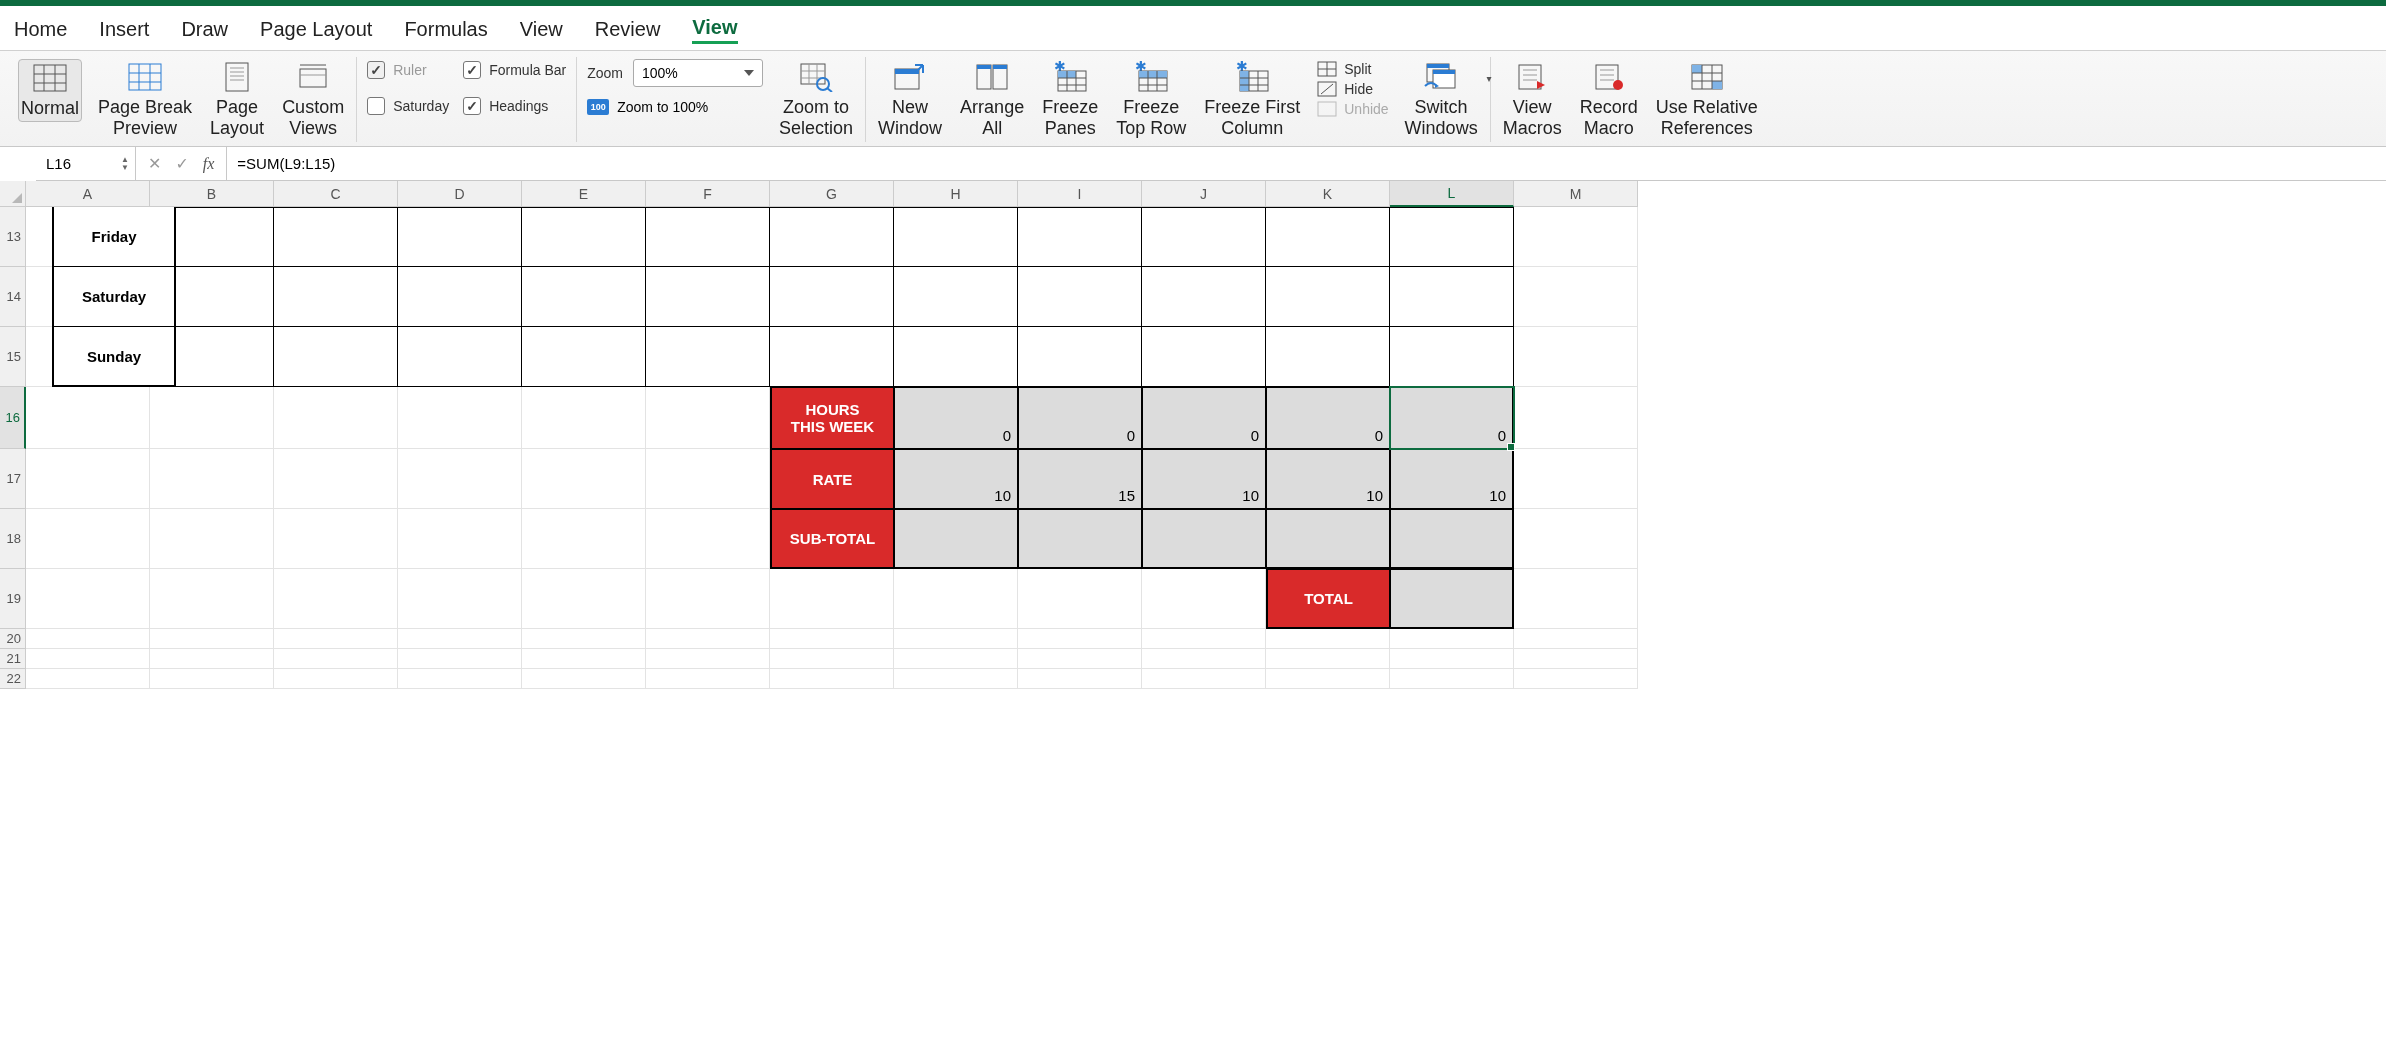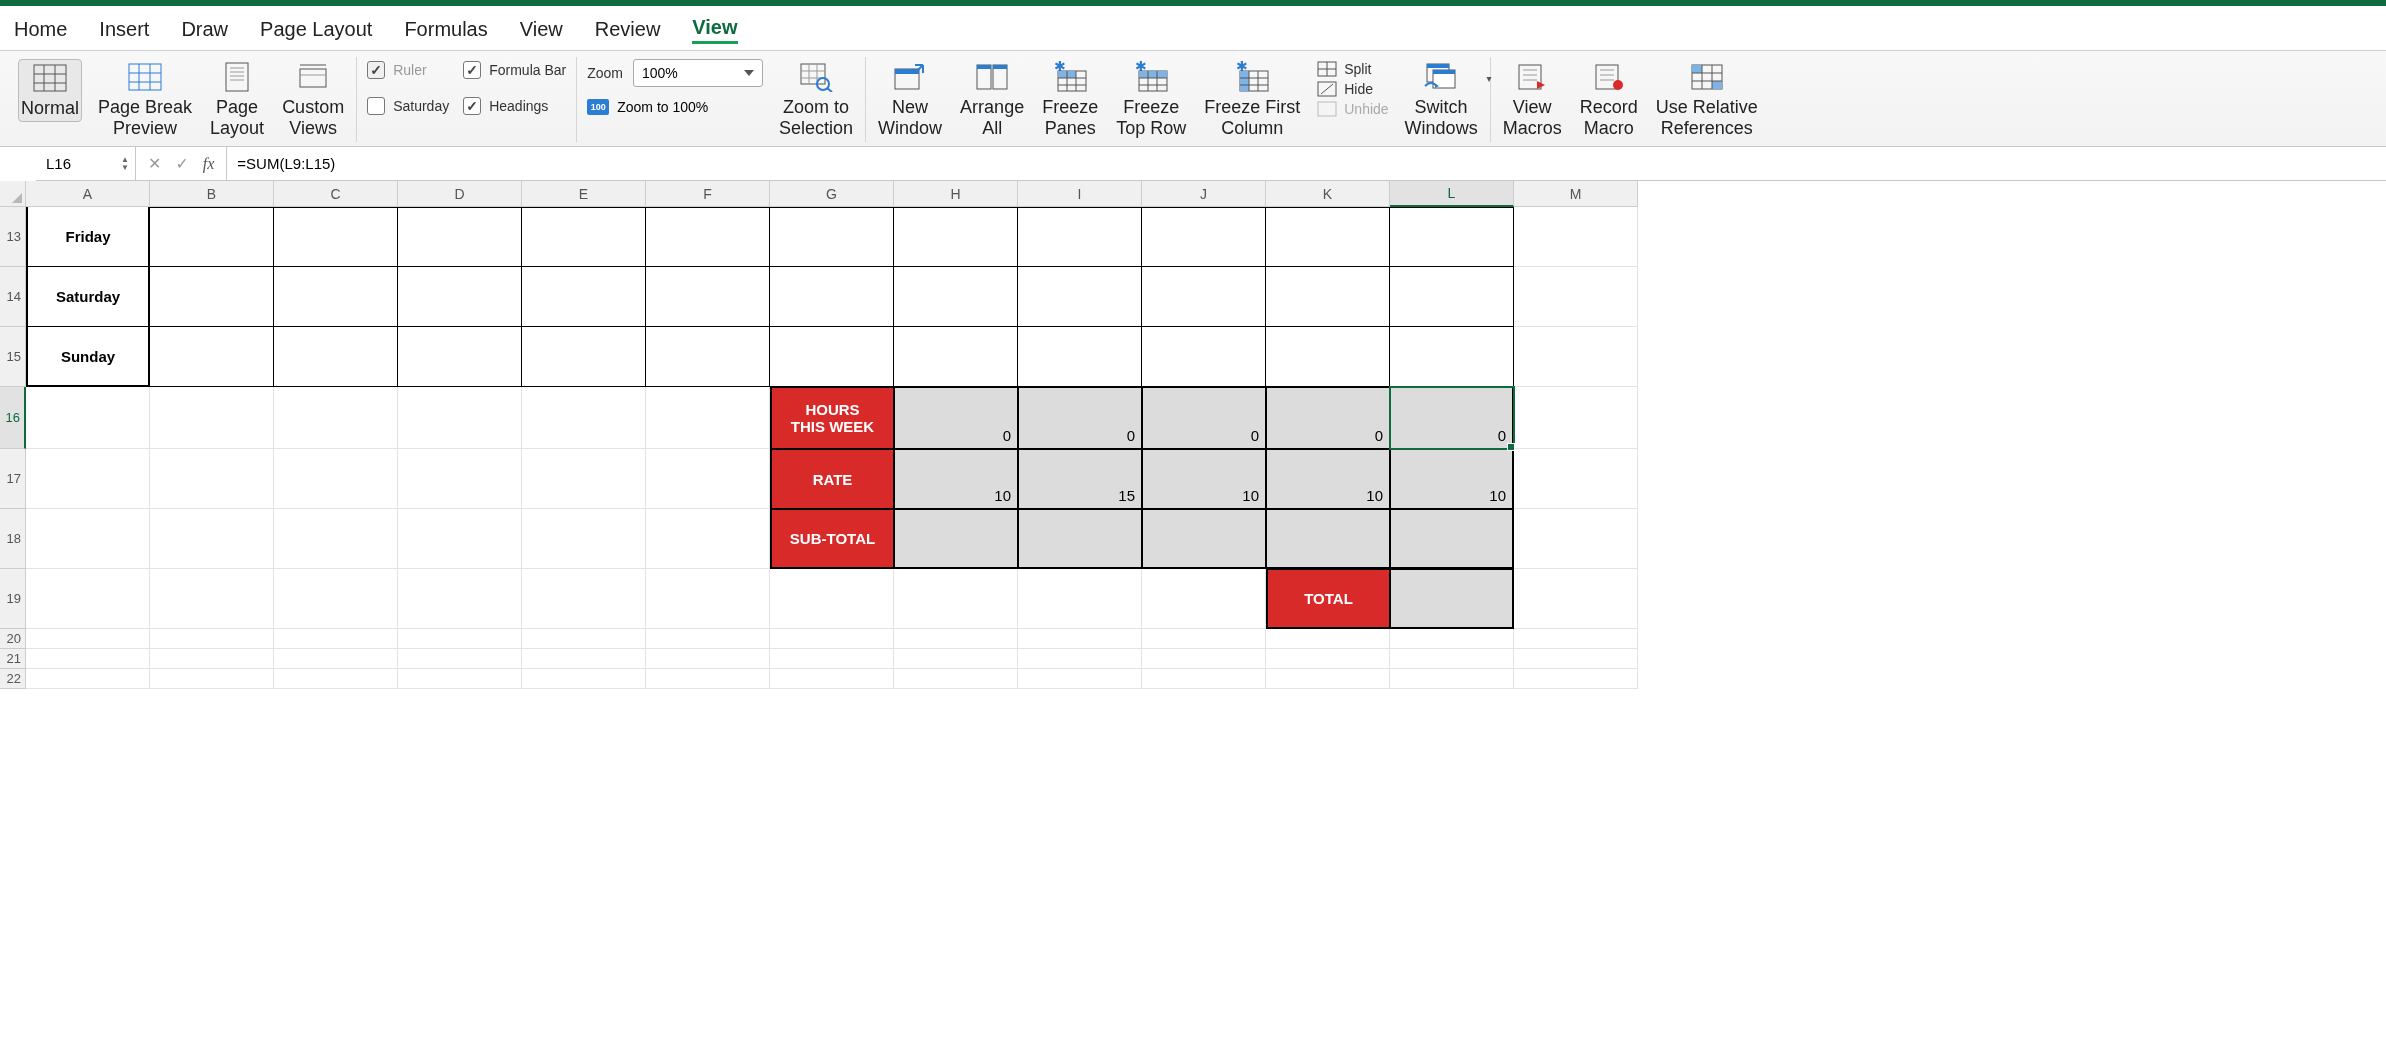--- a/index.html
+++ b/index.html
@@ -48,21 +48,21 @@
   .colhdrs { position:absolute; left:26px; top:0; height:26px; display:flex; }
   .colhdr { background:#f0f0f0; border-right:1px solid #ccc; border-bottom:1px solid #ccc; display:flex; align-items:center; justify-content:center; font-size:14px; color:#555; }
   .rowhdrs { position:absolute; left:0; top:26px; width:26px; }
   .rowhdr { background:#f0f0f0; border-right:1px solid #ccc; border-bottom:1px solid #ccc; display:flex; align-items:center; justify-content:flex-end; padding-right:4px; font-size:13px; color:#555; }
   .rowhdr.sel { background:#e2e2e2; border-right:2px solid #0d6b3f; color:#0d6b3f; }
   .colhdr.sel { background:#e2e2e2; border-bottom:2px solid #0d6b3f; color:#0d6b3f; }
   
   .cells { position:absolute; left:26px; top:26px; }
   .cell { position:absolute; border-right:1px solid #e3e3e3; border-bottom:1px solid #e3e3e3; font-size:15px; display:flex; align-items:center; padding:0 6px; background:#fff; }
   .cell.b-b { border-bottom:2px solid #000; }
-  .cell.b-l { border-left:2px solid #000; }
+  .cell.b-l { border-left:2px solid #000;margin-left:26px; }
   .cell.b-r { border-right:2px solid #000; }
   .cell.thin-b { border-bottom:1px solid #000; }
   .cell.thin-r { border-right:1px solid #000; }
   .bold { font-weight:700; }
   .center { justify-content:center; text-align:center; }
   .right { justify-content:flex-end; }
   .redcell { background:#d92a2a; color:#fff; font-weight:700; }
   .greycell { background:#dcdcdc; }
   .selcell { outline:2px solid #0d6b3f; outline-offset:-1px; z-index:5; }
   .selcell::after { content:""; position:absolute; right:-3px; bottom:-3px; width:6px; height:6px; background:#0d6b3f; border:1px solid #fff; }

